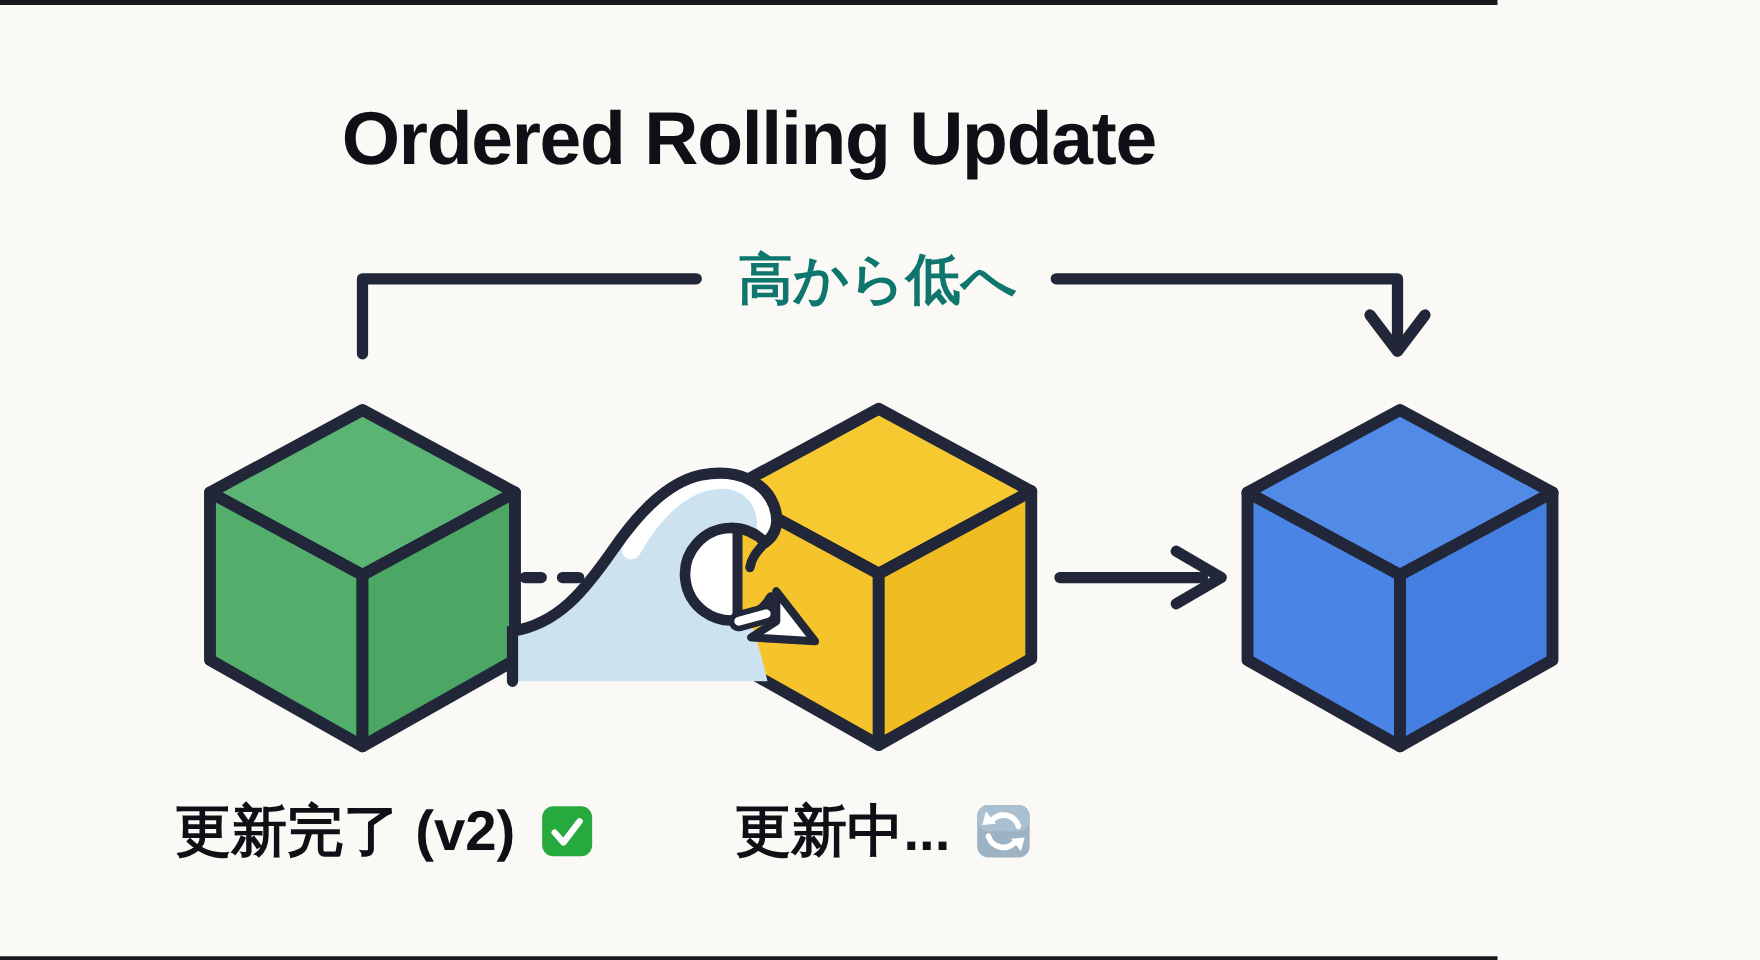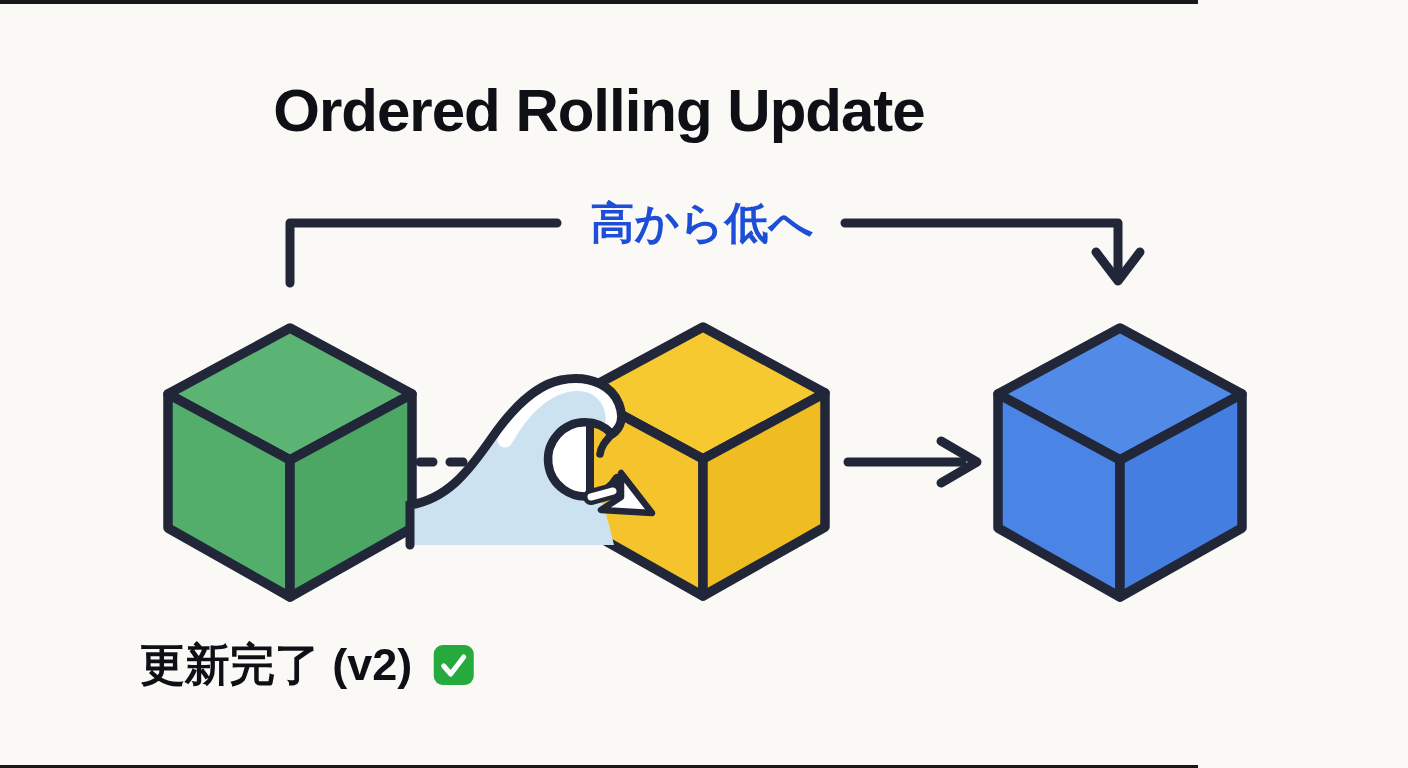--- a/index.html
+++ b/index.html
@@ -42,21 +42,21 @@
     color: #0e1015;
     white-space: nowrap;
   }
   .flow-label {
     position: absolute;
     top: 194px;
     left: 702px;
     transform: translateX(-50%);
     font-size: 44px;
     font-weight: 800;
-    color: #1d4ed8;
+    color: #0f766e;
     white-space: nowrap;
     font-family: Liberation Serif, serif;
   }
   .node-label {
     position: absolute;
     top: 638px;
     height: 54px;
     display: flex;
     align-items: center;
     gap: 20px;
@@ -153,15 +153,26 @@
   </svg>
 
   <div class="node-label label-1">
     <span>更新完了 (v2)</span>
     <svg class="emoji" width="42" height="42" viewBox="0 0 42 42" aria-label="check-mark-button">
       <rect x="1" y="1" width="40" height="40" rx="9" fill="#26a93d"></rect>
       <path d="M 11 22 L 18 30 L 31 13" fill="none" stroke="#ffffff" stroke-width="5" stroke-linecap="round" stroke-linejoin="round"></path>
     </svg>
   </div>
 
+  <div class="node-label label-2">
+    <span>更新中...</span>
+    <svg class="emoji" width="44" height="44" viewBox="0 0 44 44" aria-label="arrows-counterclockwise-button">
+      <rect x="1" y="1" width="42" height="42" rx="9" fill="#9db3c4"></rect>
+      <rect x="1" y="1" width="42" height="21" rx="9" fill="#aabfcf"></rect>
+      <path d="M 34 18 A 12.5 12.5 0 0 0 13 13" fill="none" stroke="#ffffff" stroke-width="4.5" stroke-linecap="round"></path>
+      <polygon points="8,6 16,16 5,17" fill="#ffffff"></polygon>
+      <path d="M 10 26 A 12.5 12.5 0 0 0 31 31" fill="none" stroke="#ffffff" stroke-width="4.5" stroke-linecap="round"></path>
+      <polygon points="36,38 28,28 39,27" fill="#ffffff"></polygon>
+    </svg>
+  </div>
 
 
 </div>
 
 </body></html>

